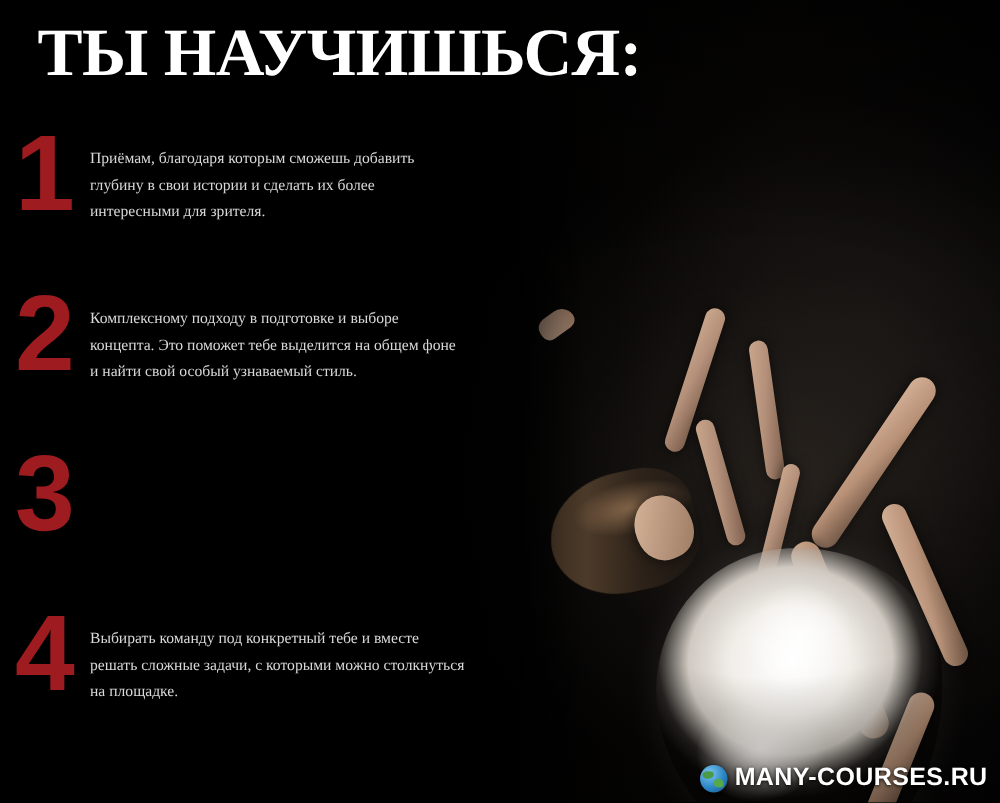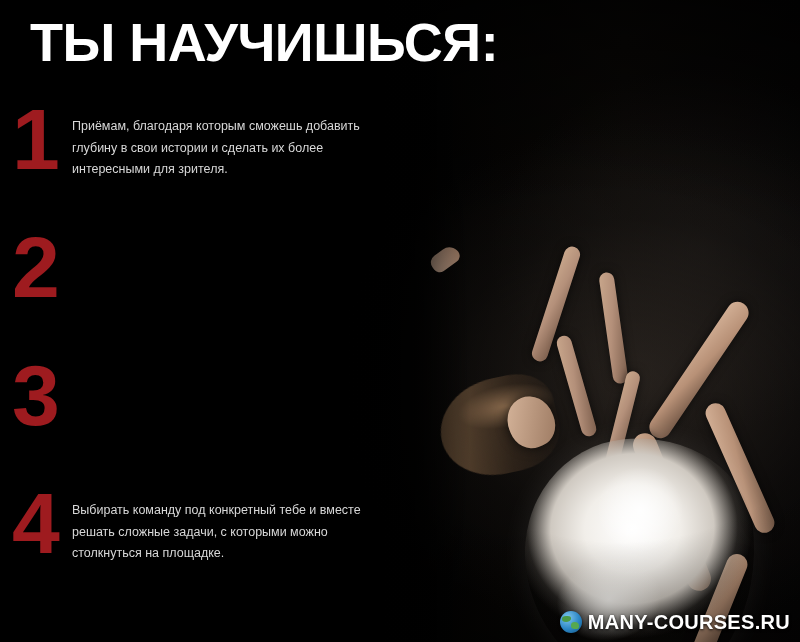--- a/index.html
+++ b/index.html
@@ -121,21 +121,21 @@
   .heading {
     position: absolute;
     left: 30px;
     top: 14px;
     font-size: 54px;
     line-height: 1.05;
     font-weight: 700;
     letter-spacing: -0.5px;
     color: #ffffff;
     text-transform: uppercase;
-    font-family: Liberation Sans, sans-serif;
+    font-family: Liberation Serif, serif;
   }
 
   .items {
     position: absolute;
     left: 0;
     top: 100px;
     width: 400px;
   }
 
   .item {
@@ -155,29 +155,30 @@
     font-family: "Liberation Sans", sans-serif;
     user-select: none;
   }
   .item-text {
     flex: 1 1 auto;
     font-size: 12.5px;
     line-height: 1.72;
     color: #d8d8d8;
     padding-top: 16px;
     padding-right: 28px;
-    font-family: Liberation Sans, sans-serif;
+    font-family: Liberation Serif, serif;
   }
 
   .watermark {
     position: absolute;
     right: 10px;
     bottom: 8px;
     z-index: 8;
     display: flex;
+    align-items: center;
     gap: 6px;
   }
   .watermark-text {
     font-size: 20px;
     font-weight: 700;
     color: #ffffff;
     letter-spacing: 0.3px;
     text-shadow: 0 1px 3px rgba(0,0,0,0.9);
     font-family: "Liberation Sans", sans-serif;
   }
@@ -235,20 +236,21 @@
 
     <div class="items">
 
       <div class="item">
         <div class="item-num">1</div>
         <div class="item-text">Приёмам, благодаря которым сможешь добавить глубину в свои истории и сделать их более интересными для зрителя.</div>
       </div>
 
       <div class="item">
         <div class="item-num">2</div>
+        <div class="item-text">Комплексному подходу в подготовке и выборе концепта. Это поможет тебе выделится на общем фоне и найти свой особый узнаваемый стиль.</div>
       </div>
 
       <div class="item">
         <div class="item-num">3</div>
       </div>
 
       <div class="item">
         <div class="item-num">4</div>
         <div class="item-text">Выбирать команду под конкретный тебе и вместе решать сложные задачи, с которыми можно столкнуться на площадке.</div>
       </div>

